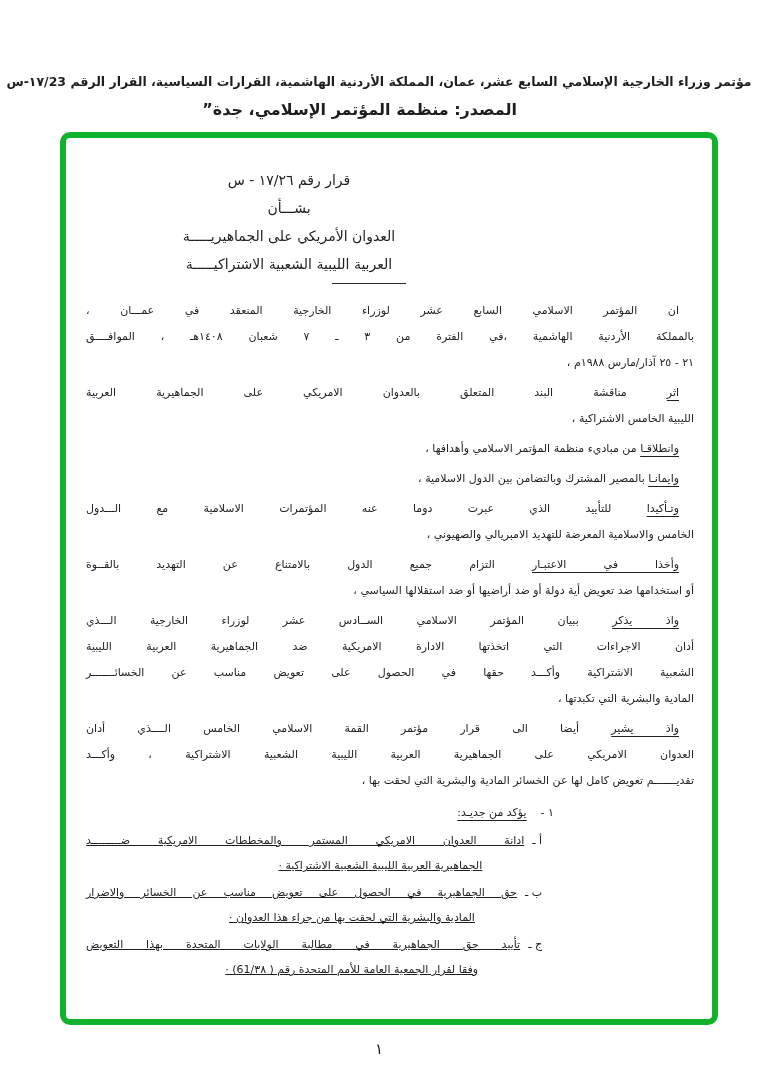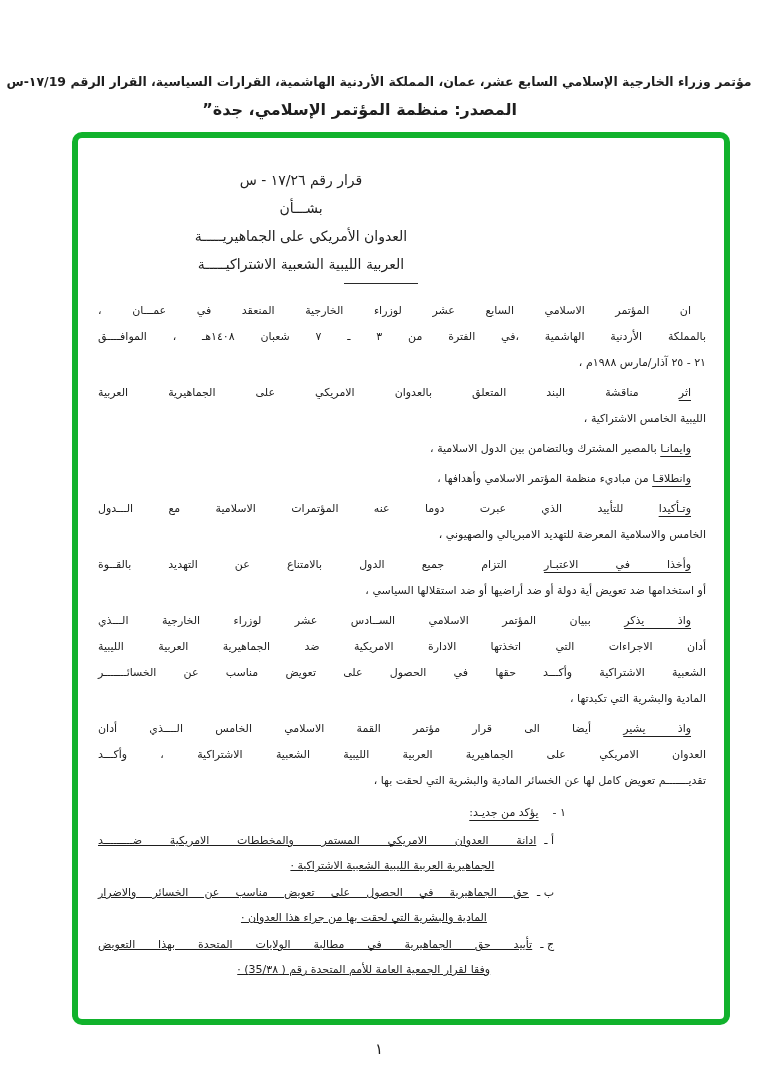--- a/index.html
+++ b/index.html
@@ -12,21 +12,21 @@
   .hdr{
     position:absolute;top:74px;left:6px;right:6px;
     text-align:center;font-weight:bold;font-size:12.5px;
     white-space:nowrap;letter-spacing:0;
   }
   .src{
     position:absolute;top:100px;right:241px;
     font-weight:bold;font-size:16px;
   }
   .frame{
-    position:absolute;left:72px;top:132px;
+    position:absolute;left:60px;top:132px;
     width:658px;height:893px;box-sizing:border-box;
     border:6px solid #11b22c;border-radius:10px;
     padding:22px 18px 0 20px;background:#fff;
   }
   .title-block{
     width:400px;margin:6px 205px 0 auto;
     text-align:center;font-size:14px;line-height:28px;
   }
   .t-line{white-space:nowrap;}
   .title-rule{
@@ -50,21 +50,21 @@
   .pagenum{
     position:absolute;top:1040px;left:0;right:0;
     text-align:center;font-size:15px;
   }
 </style>
 </head>
 <body>
 
 <div class="page">
 
-  <div class="hdr">مؤتمر وزراء الخارجية الإسلامي السابع عشر، عمان، المملكة الأردنية الهاشمية، القرارات السياسية، القرار الرقم ١٧/19-س</div>
+  <div class="hdr">مؤتمر وزراء الخارجية الإسلامي السابع عشر، عمان، المملكة الأردنية الهاشمية، القرارات السياسية، القرار الرقم ١٧/23-س</div>
   <div class="src">المصدر:  منظمة المؤتمر الإسلامي، جدة”</div>
 
   <div class="frame">
 
     <div class="title-block">
       <div class="t-line">قرار رقم ١٧/٢٦ - س</div>
       <div class="t-line">بشـــأن</div>
       <div class="t-line">العدوان الأمريكي على الجماهيريـــــة</div>
       <div class="t-line">العربية الليبية الشعبية الاشتراكيـــــة</div>
     </div>
@@ -77,25 +77,25 @@
         <div class="bl jl">بالمملكة الأردنية الهاشمية ،في الفترة من ٣ ـ ٧ شعبان ١٤٠٨هـ ، الموافــــق</div>
         <div class="bl rl">٢١ - ٢٥ آذار/مارس ١٩٨٨م ،</div>
       </div>
 
       <div class="para">
         <div class="bl jl ind"><span class="u">اثر</span><span> مناقشة البند المتعلق بالعدوان الامريكي على الجماهيرية العربية</span></div>
         <div class="bl rl">الليبية الخامس الاشتراكية ،</div>
       </div>
 
       <div class="para">
-        <div class="bl rl ind"><span class="u">وايمانـا</span><span> بالمصير المشترك وبالتضامن بين الدول الاسلامية ،</span></div>
+        <div class="bl rl ind"><span class="u">وانطلاقـا</span><span> من مباديء منظمة المؤتمر الاسلامي وأهدافها ،</span></div>
       </div>
 
       <div class="para">
-        <div class="bl rl ind"><span class="u">وانطلاقـا</span><span> من مباديء منظمة المؤتمر الاسلامي وأهدافها ،</span></div>
+        <div class="bl rl ind"><span class="u">وايمانـا</span><span> بالمصير المشترك وبالتضامن بين الدول الاسلامية ،</span></div>
       </div>
 
       <div class="para">
         <div class="bl jl ind"><span class="u">وتـأكيدا</span><span> للتأييد الذي عبرت دوما عنه المؤتمرات الاسلامية مع الـــدول</span></div>
         <div class="bl rl">الخامس والاسلامية المعرضة للتهديد الامبريالي والصهيوني ،</div>
       </div>
 
       <div class="para">
         <div class="bl jl ind"><span class="u">وأخذا في الاعتبـار</span><span> التزام جميع الدول بالامتناع عن التهديد بالقــوة</span></div>
         <div class="bl rl">أو استخدامها ضد تعويض أية دولة أو ضد أراضيها أو ضد استقلالها السياسي ،</div>
@@ -133,21 +133,21 @@
           <span class="item-lines">
             <span class="bl jl">حق الجماهيرية في الحصول على تعويض مناسب عن الخسائر والاضرار</span>
             <span class="bl cont">المادية والبشرية التي لحقت بها من جراء هذا العدوان ·</span>
           </span>
         </div>
 
         <div class="list-item">
           <span class="marker">ج ـ</span>
           <span class="item-lines">
             <span class="bl jl">تأييد حق الجماهيرية في مطالبة الولايات المتحدة بهذا التعويض</span>
-            <span class="bl cont">وفقا لقرار الجمعية العامة للأمم المتحدة رقم ( 35/٣٨) ·</span>
+            <span class="bl cont">وفقا لقرار الجمعية العامة للأمم المتحدة رقم ( 61/٣٨) ·</span>
           </span>
         </div>
 
       </div>
 
     </div>
   </div>
 
   <div class="pagenum">١</div>
 

